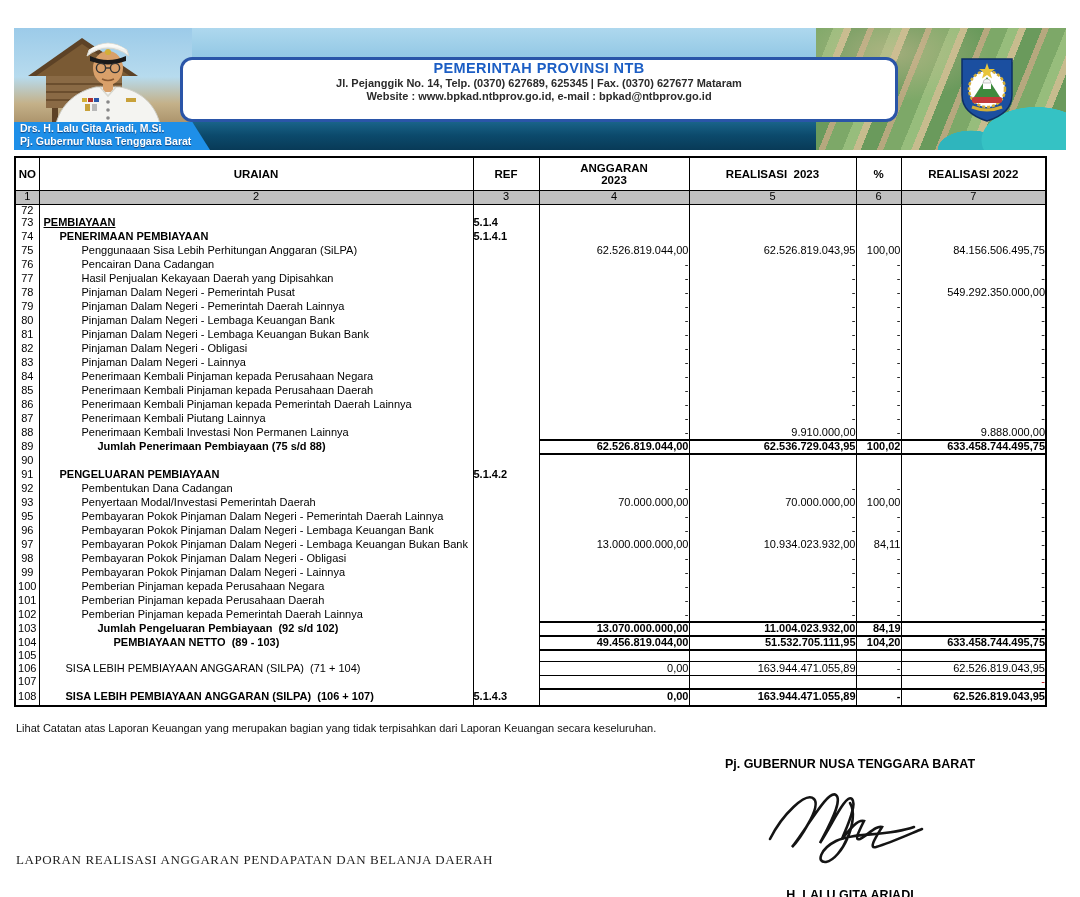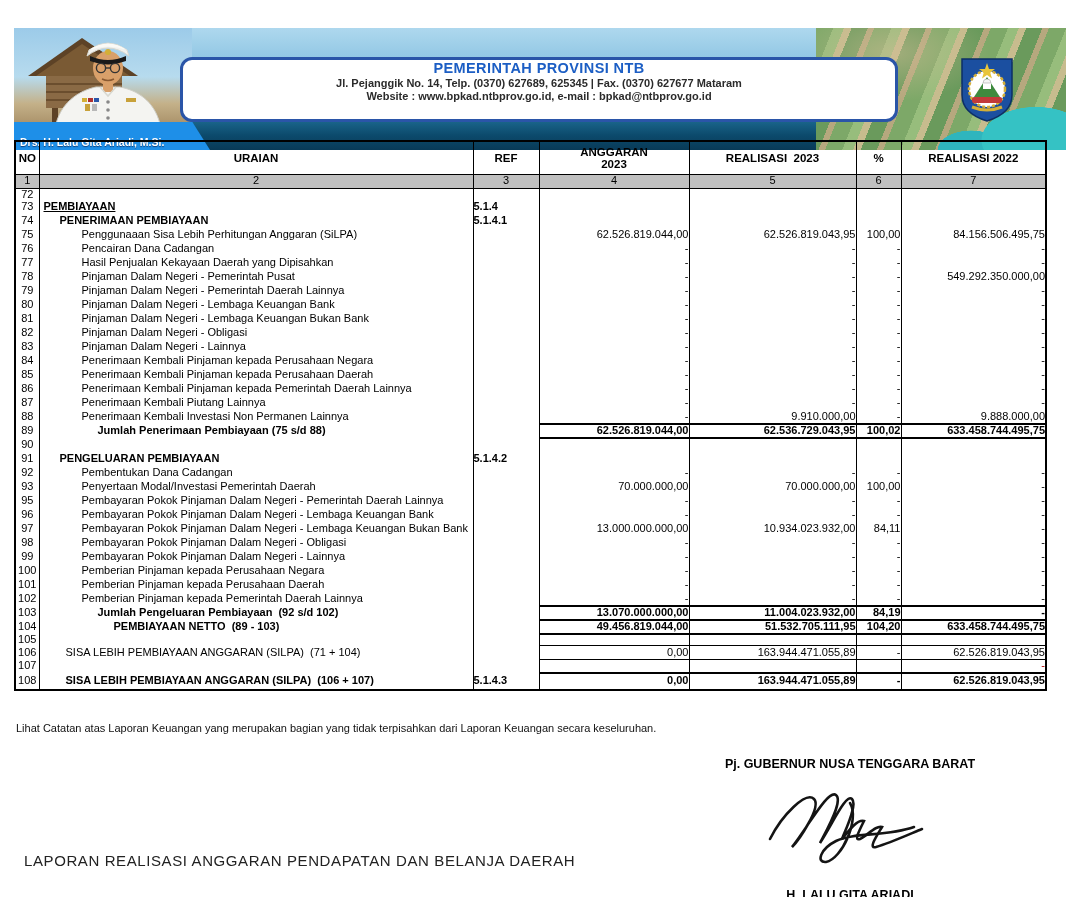--- a/index.html
+++ b/index.html
@@ -28,31 +28,31 @@
      background:
        radial-gradient(90px 55px at 88% 92%,#35c2c4 0 60%,transparent 61%),
        radial-gradient(60px 35px at 62% 100%,#2fb5bd 0 55%,transparent 56%),
        repeating-linear-gradient(112deg,#7da868 0 16px,#97bd7c 16px 26px,#c7bc8e 26px 33px,#6a9a5c 33px 48px,#b6a87e 48px 54px);}
   .bz-right:after{content:"";position:absolute;inset:0;
        background:radial-gradient(140px 70px at 30% 20%,rgba(210,190,150,.55),transparent 70%);}
   .hut{position:absolute;left:6px;top:6px;}
   .portrait{position:absolute;left:28px;top:2px;}
   .caption{position:absolute;left:0;bottom:0;width:196px;height:28px;background:var(--caption-blue);
      clip-path:polygon(0 0,91% 0,100% 100%,0 100%);
-     color:#fff;font-weight:bold;font-size:10.5px;line-height:1.25;padding:14px 0 0 6px;
+     color:#fff;font-weight:bold;font-size:10.5px;line-height:1.25;padding:0 0 0 6px;
      text-shadow:0 1px 1px rgba(0,0,40,.55);}
   .letterhead{position:absolute;left:166px;top:29px;width:718px;height:65px;background:#fff;
      border:3px solid #2a55a8;border-radius:12px;text-align:center;padding-top:1px;}
   .lh1{color:var(--title-blue);font-weight:bold;font-size:14.5px;letter-spacing:.4px;line-height:1.1;}
   .lh2{color:var(--title-blue);font-weight:bold;font-size:20px;letter-spacing:.2px;line-height:1.05;}
   .lh3,.lh4{color:#2b2b2b;font-weight:bold;font-size:11px;line-height:1.2;}
   .seal{position:absolute;left:944px;top:27px;}
 
   
-  table.lra{position:absolute;left:14px;top:140px;width:1031px;border-collapse:collapse;
+  table.lra{position:absolute;left:14px;top:156px;width:1031px;border-collapse:collapse;
      table-layout:fixed;border:2px solid #000;}
   table.lra th,table.lra td{border-left:1px solid #000;border-right:1px solid #000;
      font-size:11px;padding:0;vertical-align:middle;line-height:1.05;overflow:hidden;}
   tr.h1 th{height:33px;border:1px solid #000;font-weight:bold;font-size:11.5px;
      text-align:center;white-space:pre-wrap;}
   tr.h2 th{height:14px;border:1px solid #000;background:var(--header-row-gray);
      font-weight:normal;font-size:11px;text-align:center;}
   td.no{text-align:center;font-size:10.5px;}
   td.ur{text-align:left;white-space:pre;}
   td.ref{font-weight:bold;padding-left:3px;text-align:left;}
@@ -69,22 +69,22 @@
   tr.band td.num{border-top:2px solid #000;border-bottom:2px solid #000;}
   td.red{color:var(--negative-dash-red);}
 
   
   .note{position:absolute;left:16px;top:722px;font-size:11px;color:#111;}
   .sig-title{position:absolute;left:640px;top:757px;width:420px;text-align:center;
      font-weight:bold;font-size:12.5px;}
   .sig-svg{position:absolute;left:762px;top:775px;}
   .sig-name{position:absolute;left:640px;top:888px;width:420px;text-align:center;
      font-weight:bold;font-size:12.5px;}
-  .doc-title{position:absolute;left:24px;top:852px;font-family:Liberation Sans, sans-serif;
-     font-size:15px;letter-spacing:.6px;color:#222;}
+  .doc-title{position:absolute;left:16px;top:852px;font-family:Liberation Serif, serif;
+     font-size:13px;letter-spacing:.6px;color:#222;}
 </style>
 </head>
 <body>
 
 <div class="page">
 
   <div class="banner">
     <div class="bz-mid"></div>
     <div class="bz-right"></div>
     <div class="bz-left">

